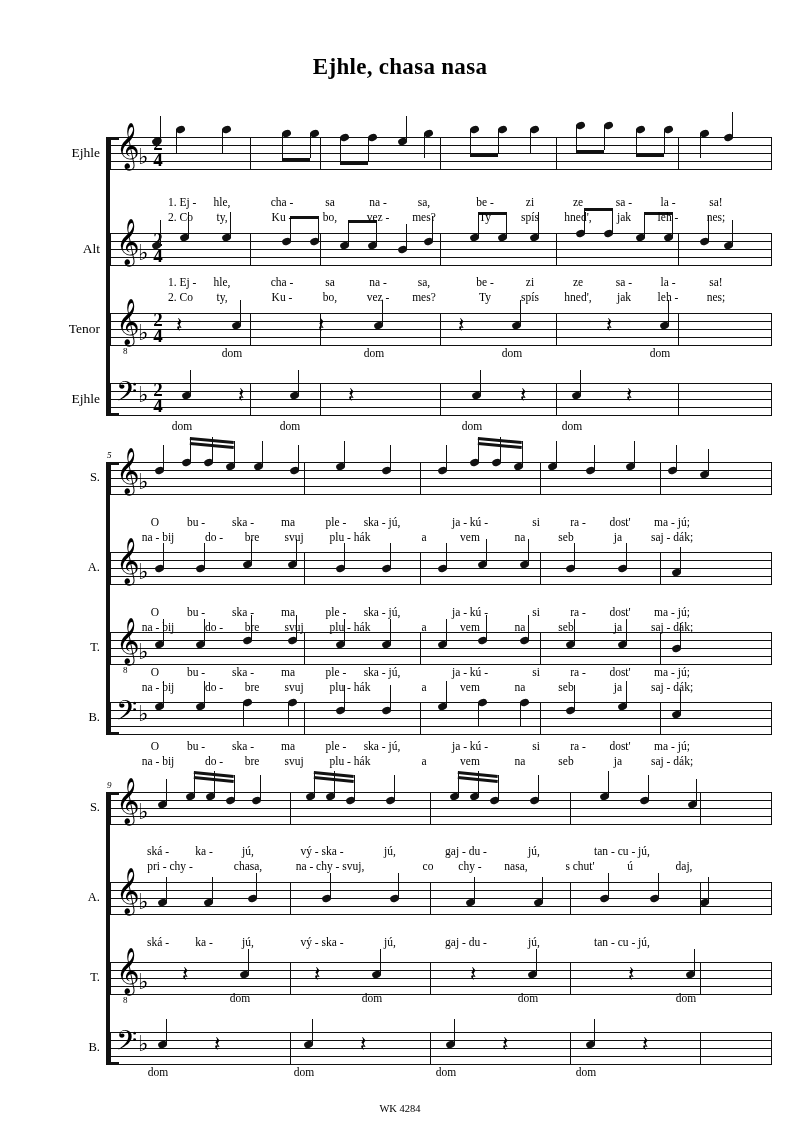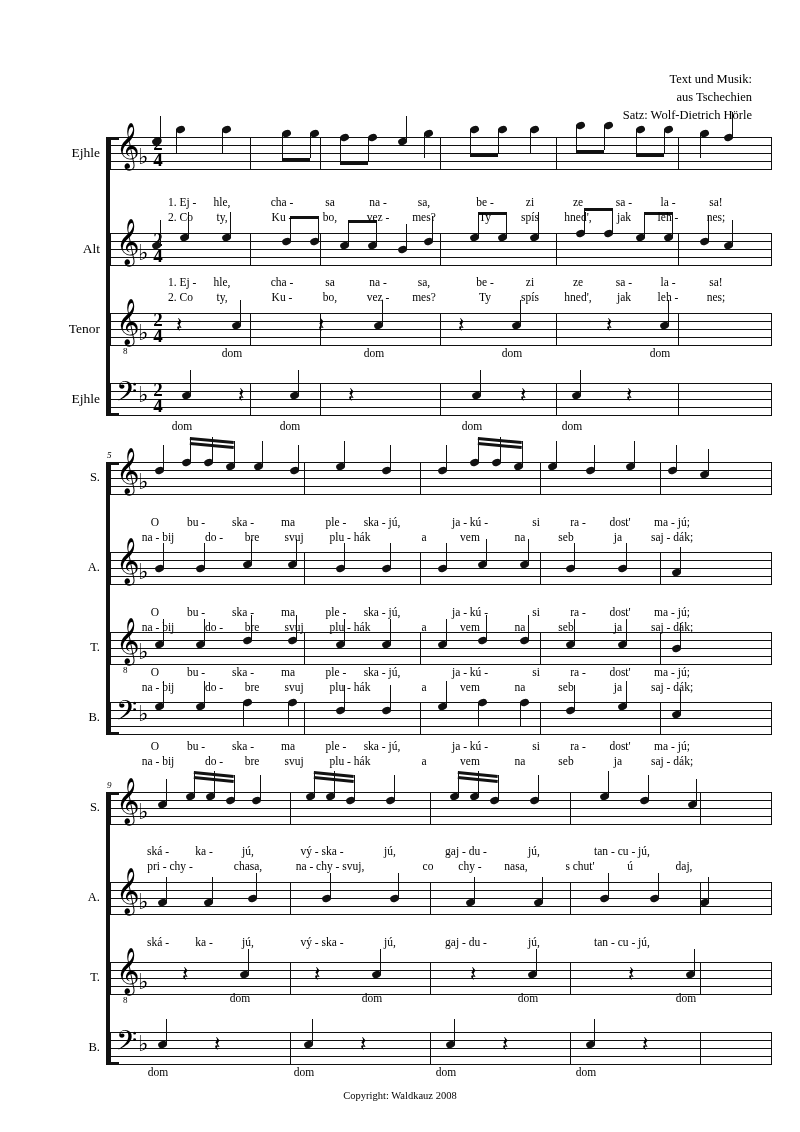--- a/index.html
+++ b/index.html
@@ -106,26 +106,22 @@
   .footer {
     position:absolute; left:0; width:800px; text-align:center;
     font-size:10.5px; line-height:1.35;
   }
 </style>
 </head>
 <body>
 
 <div class="page">
 
-
-  <div class="credits">
-    <div>Text und Musik:</div>
-    <div>aus Tschechien</div>
-    <div>Satz: Wolf-Dietrich Hörle</div>
-  </div>
+  <div class="title">Ejhle, chasa nasa</div>
+
 
   <div id="score-layer">
       <div class="staff" style="top: 137px;">
         <div class="ln"></div>
         <div class="ln"></div>
         <div class="ln"></div>
         <div class="ln"></div>
         <div class="ln"></div>
         <div class="bar" style="left: 0px;"></div>
         <div class="bar" style="left: 140px;"></div>
@@ -857,15 +853,15 @@
         <span class="ly" style="left: 686px;">dom</span>
       </div>
       <div class="lyricline" style="top: 1066px;">
         <span class="ly" style="left: 158px;">dom</span>
         <span class="ly" style="left: 304px;">dom</span>
         <span class="ly" style="left: 446px;">dom</span>
         <span class="ly" style="left: 586px;">dom</span>
       </div>
     </div>
 
-  <div class="footer" style="top:1089px;">Copyright: Waldkauz 2008</div>
+  <div class="footer" style="top:1102px;">WK 4284</div>
 
 </div>
 
 </body></html>

